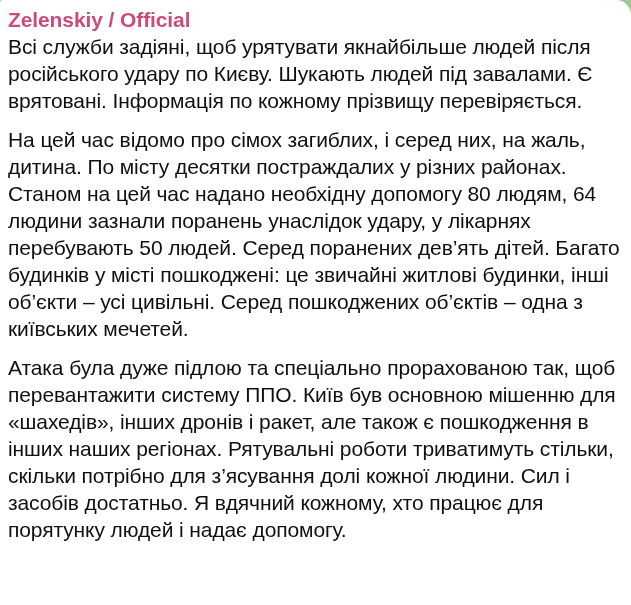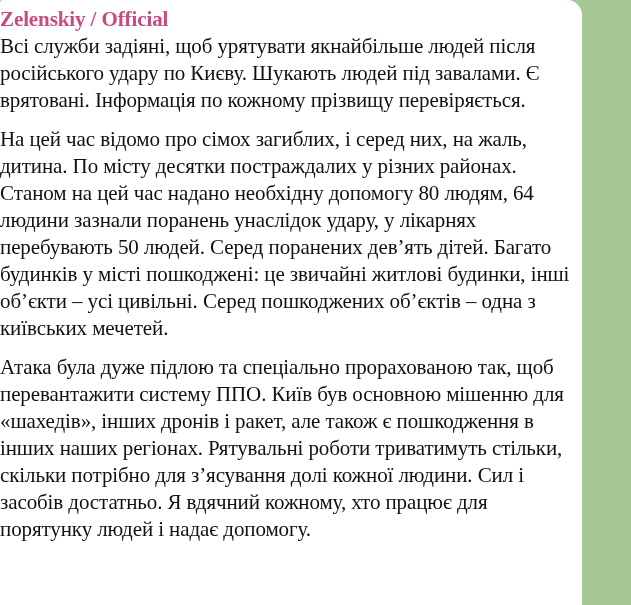--- a/index.html
+++ b/index.html
@@ -9,28 +9,28 @@
   body {
     width: 631px;
     height: 605px;
     background: #a5c796; 
     overflow: hidden;
     position: relative;
   }
   .message-bubble {
     position: absolute;
     top: 0; left: 0;
-    width: 582px;
+    width: 631px;
     height: 605px;
     box-sizing: border-box;
     background: #ffffff;
     border-top-left-radius: 3px;
     border-top-right-radius: 15px;
-    padding: 6px 6px 0 0;
-    font-family: Liberation Serif, serif;
+    padding: 6px 6px 0 8px;
+    font-family: Liberation Sans, sans-serif;
     font-size: 21px;
     line-height: 27px;
     color: #101010;
     letter-spacing: -0.1px;
   }
   .sender-name {
     font-weight: 700;
     color: #ca4c7f;
     cursor: pointer;
   }

